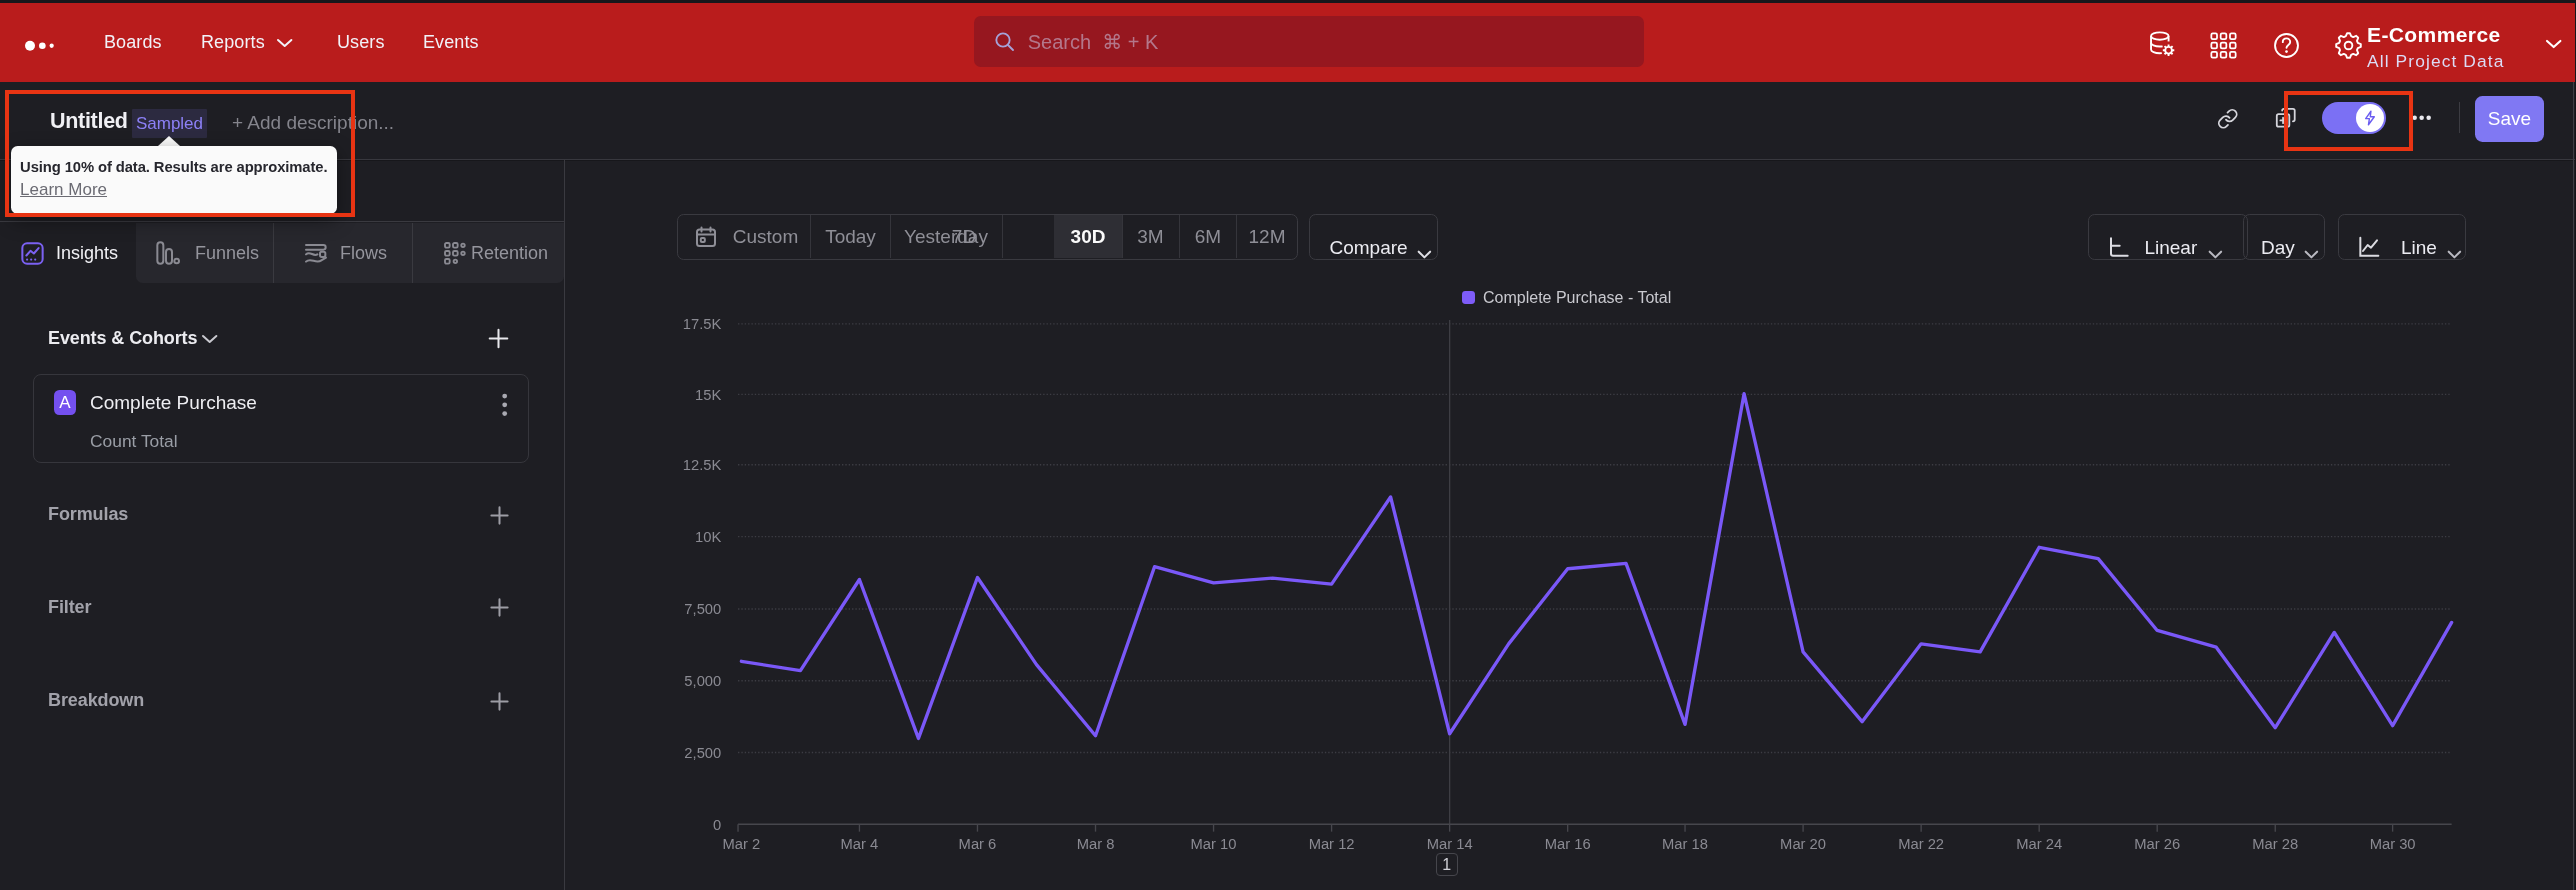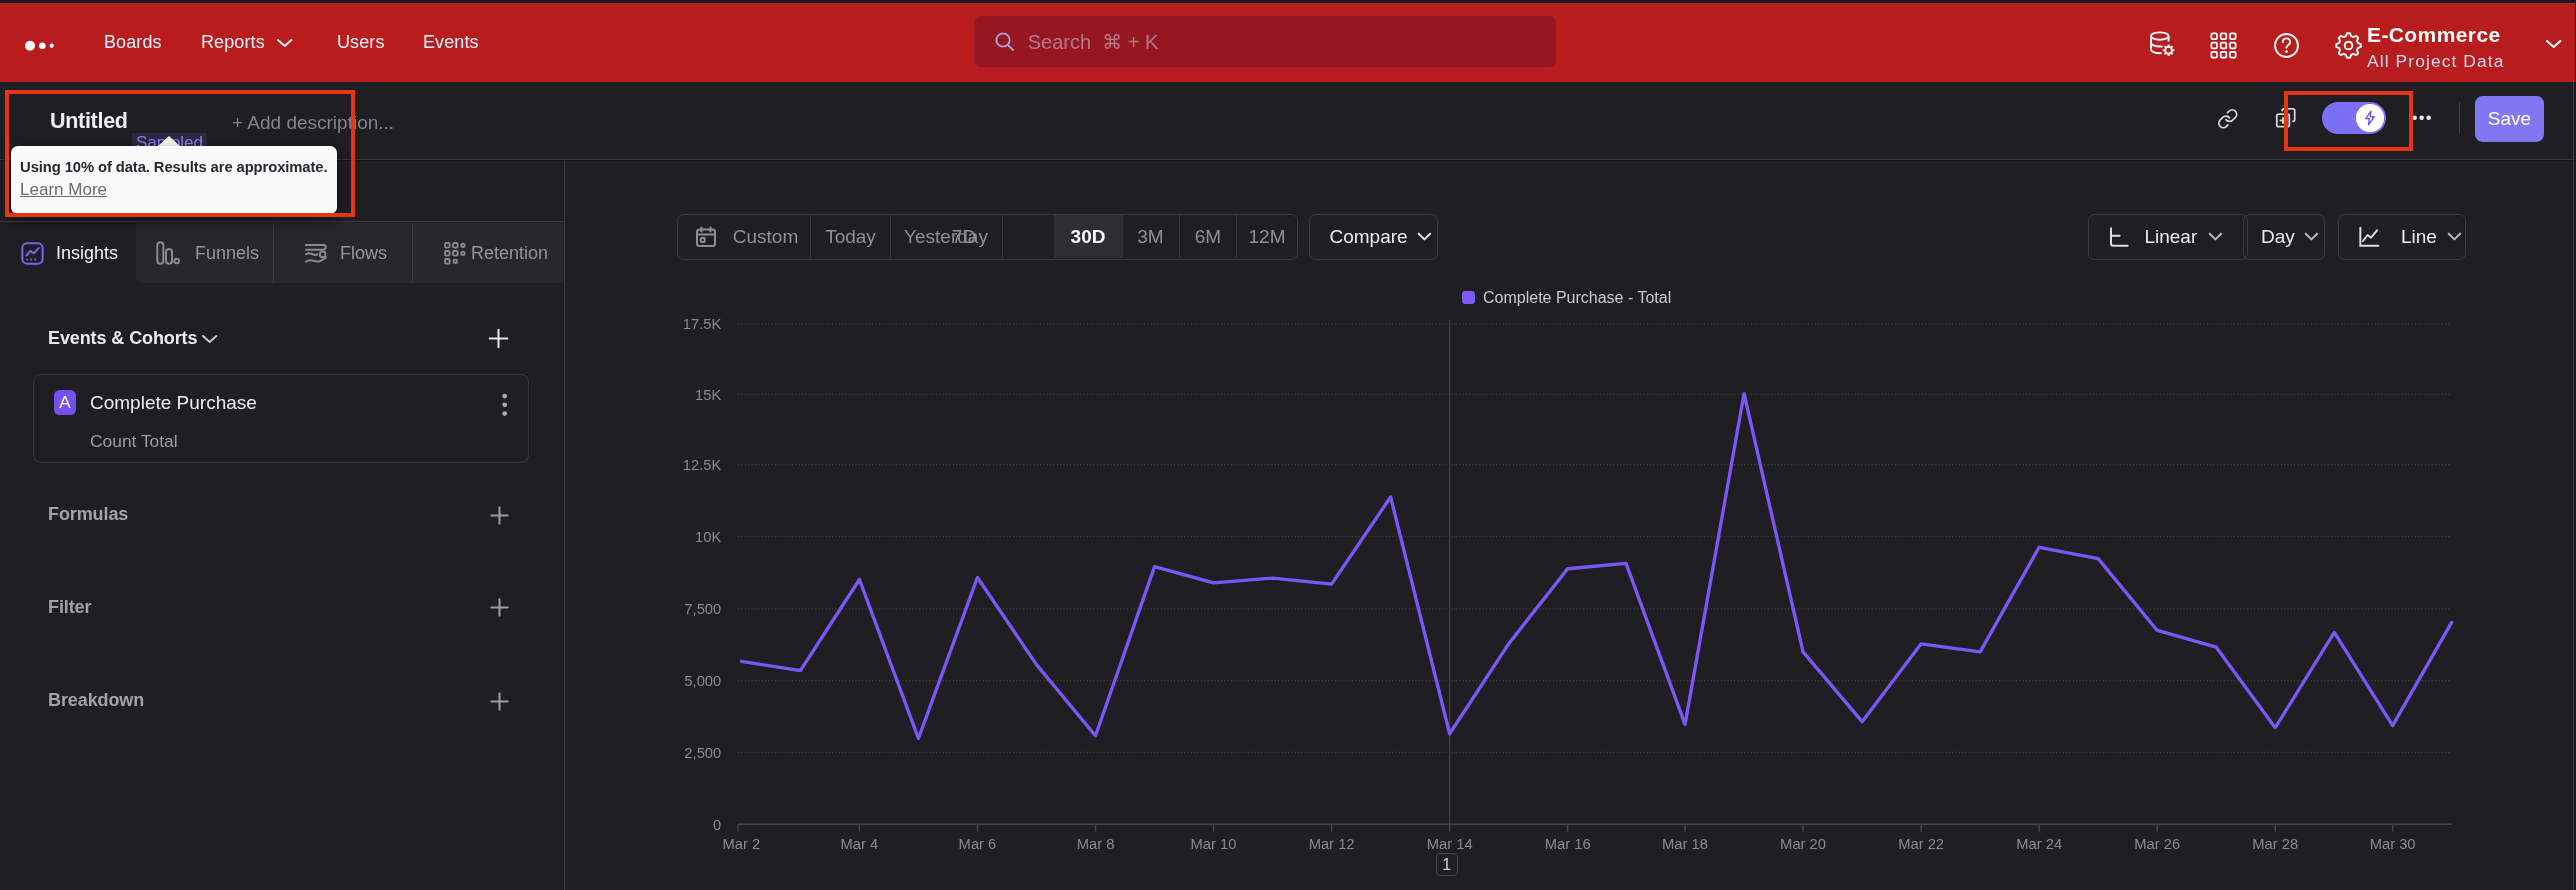--- a/index.html
+++ b/index.html
@@ -4,30 +4,30 @@
 <style>
 * { margin:0; padding:0; box-sizing:border-box; }
 html,body { width:2576px; height:890px; overflow:hidden; background:#17171b; }
 body, svg text { font-family:"Liberation Sans", sans-serif; }
 #page { position:absolute; left:0; top:0; width:2576px; height:890px; }
 .abs { position:absolute; }
 
 
 #nav { position:absolute; left:0; top:2.7px; width:2575px; height:79px; background:#b91c1c; }
 .navitem { position:absolute; top:0; height:79px; display:flex; align-items:center; color:#f2f2f8; font-size:18px; font-weight:500; letter-spacing:0.1px; }
-#search { position:absolute; left:974px; top:13.4px; width:582px; height:51px; border-radius:6.7px; background:rgba(8,6,45,0.20); display:flex; align-items:center; color:rgba(208,208,238,0.52); font-size:20px; }
+#search { position:absolute; left:974px; top:13.4px; width:670px; height:51px; border-radius:6.7px; background:rgba(8,6,45,0.20); display:flex; align-items:center; color:rgba(208,208,238,0.52); font-size:20px; }
 .ecom1 { position:absolute; left:2367px; top:20px; color:#fff; font-size:21px; font-weight:700; letter-spacing:0.4px; }
 .ecom2 { position:absolute; left:2367px; top:48px; color:#dcdcf6; font-size:17.4px; letter-spacing:1.1px; }
 
 
 #titlebar { position:absolute; left:0; top:82px; width:2576px; height:78px; background:#1e1e23; border-bottom:1.3px solid #38383e; }
 #maincontent { position:absolute; left:0; top:161px; width:2576px; height:729px; background:#1e1e23; }
 #sidebarborder { position:absolute; left:564px; top:160px; width:1.3px; height:730px; background:#3a3a40; }
 
-.badge { position:absolute; left:132px; top:109px; width:75px; height:20px; border-radius:1px; background:#2c2a40; color:#8c80f6; font-size:17px; display:flex; align-items:center; justify-content:center;margin-top:24px; }
+.badge { position:absolute; left:132px; top:109px; width:75px; height:29px; border-radius:1px; background:#2c2a40; color:#8c80f6; font-size:17px; display:flex; align-items:center; justify-content:center; }
 #toggle { position:absolute; left:2322px; top:102px; width:64px; height:32px; border-radius:16px; background:#7b70f4; }
 #toggle .knob { position:absolute; right:2px; top:2px; width:28px; height:28px; border-radius:50%; background:#fff; display:flex; align-items:center; justify-content:center; }
 #savebtn { position:absolute; left:2475px; top:96px; width:69px; height:46px; border-radius:7.4px; background:#8078f3; color:#fff; font-size:19px; display:flex; align-items:center; justify-content:center; }
 
 .redrect { position:absolute; border:4.7px solid #e83413; z-index:40; }
 #tooltip { position:absolute; left:11.4px; top:146px; width:326px; height:68px; background:#fafafa; border-radius:6.7px; z-index:30; box-shadow:0 6.7px 19px rgba(0,0,0,0.4); }
 #tooltip .l1 { position:absolute; left:8.7px; top:12.7px; white-space:nowrap; font-size:14.8px; font-weight:700; color:#27272e; letter-spacing:-0.1px; }
 #tooltip .l2 { position:absolute; left:8.7px; top:34px; font-size:17px; color:#6b6b73; text-decoration:underline; }
 #tooltiparrow { position:absolute; left:158px; top:136px; width:0; height:0; border-left:11.4px solid transparent; border-right:11.4px solid transparent; border-bottom:10px solid #fafafa; z-index:30; }
 
@@ -41,21 +41,21 @@
 .sideheader { position:absolute; font-size:18px; font-weight:700; letter-spacing:-0.1px; color:#ececf0; }
 .sideheader.dim { color:#a2a2aa; }
 .plus { position:absolute; width:23px; height:23px; }
 #eventcard { position:absolute; left:33px; top:374px; width:496px; height:89px; border:1.3px solid #36363c; border-radius:8px; }
 #abadge { position:absolute; left:54px; top:390px; width:22px; height:25px; border-radius:5.4px; background:#7450ef; color:#fff; font-size:17px; display:flex; align-items:center; justify-content:center; }
 
 
 #dategroup { position:absolute; left:677px; top:214px; width:621px; height:46px; border:1.3px solid #3a3a40; border-radius:6.7px; }
 .seg { position:absolute; top:215px; height:43px; display:flex; align-items:center; justify-content:center; font-size:19px; color:#8f8f97; }
 .segsep { position:absolute; top:215px; width:0.7px; height:43px; background:#35353b; }
-.ctrlbtn { position:absolute; top:214px; height:46px; border:1.3px solid #3a3a40; border-radius:6.7px; display:flex; align-items:center; color:#ececf2; font-size:19px; }
+.ctrlbtn { position:absolute; top:214px; height:46px; border:1.3px solid #3a3a40; border-radius:6.7px; display:flex; align-items:flex-end; color:#ececf2; font-size:19px; }
 
 
 #legendsq { position:absolute; left:1462px; top:291px; width:13.4px; height:13.4px; border-radius:3.4px; background:#7e5cf8; }
 #legendtext { position:absolute; left:1483px; top:289px; font-size:16px; color:#c9c9cf; }
 
 #pagebox { position:absolute; left:1436px; top:853px; width:21.5px; height:23px; border:1.3px solid #46464c; border-radius:4px; color:#d0d0d6; font-size:16px; display:flex; align-items:center; justify-content:center; }
 </style>
 </head>
 <body>
 <div id="page">

